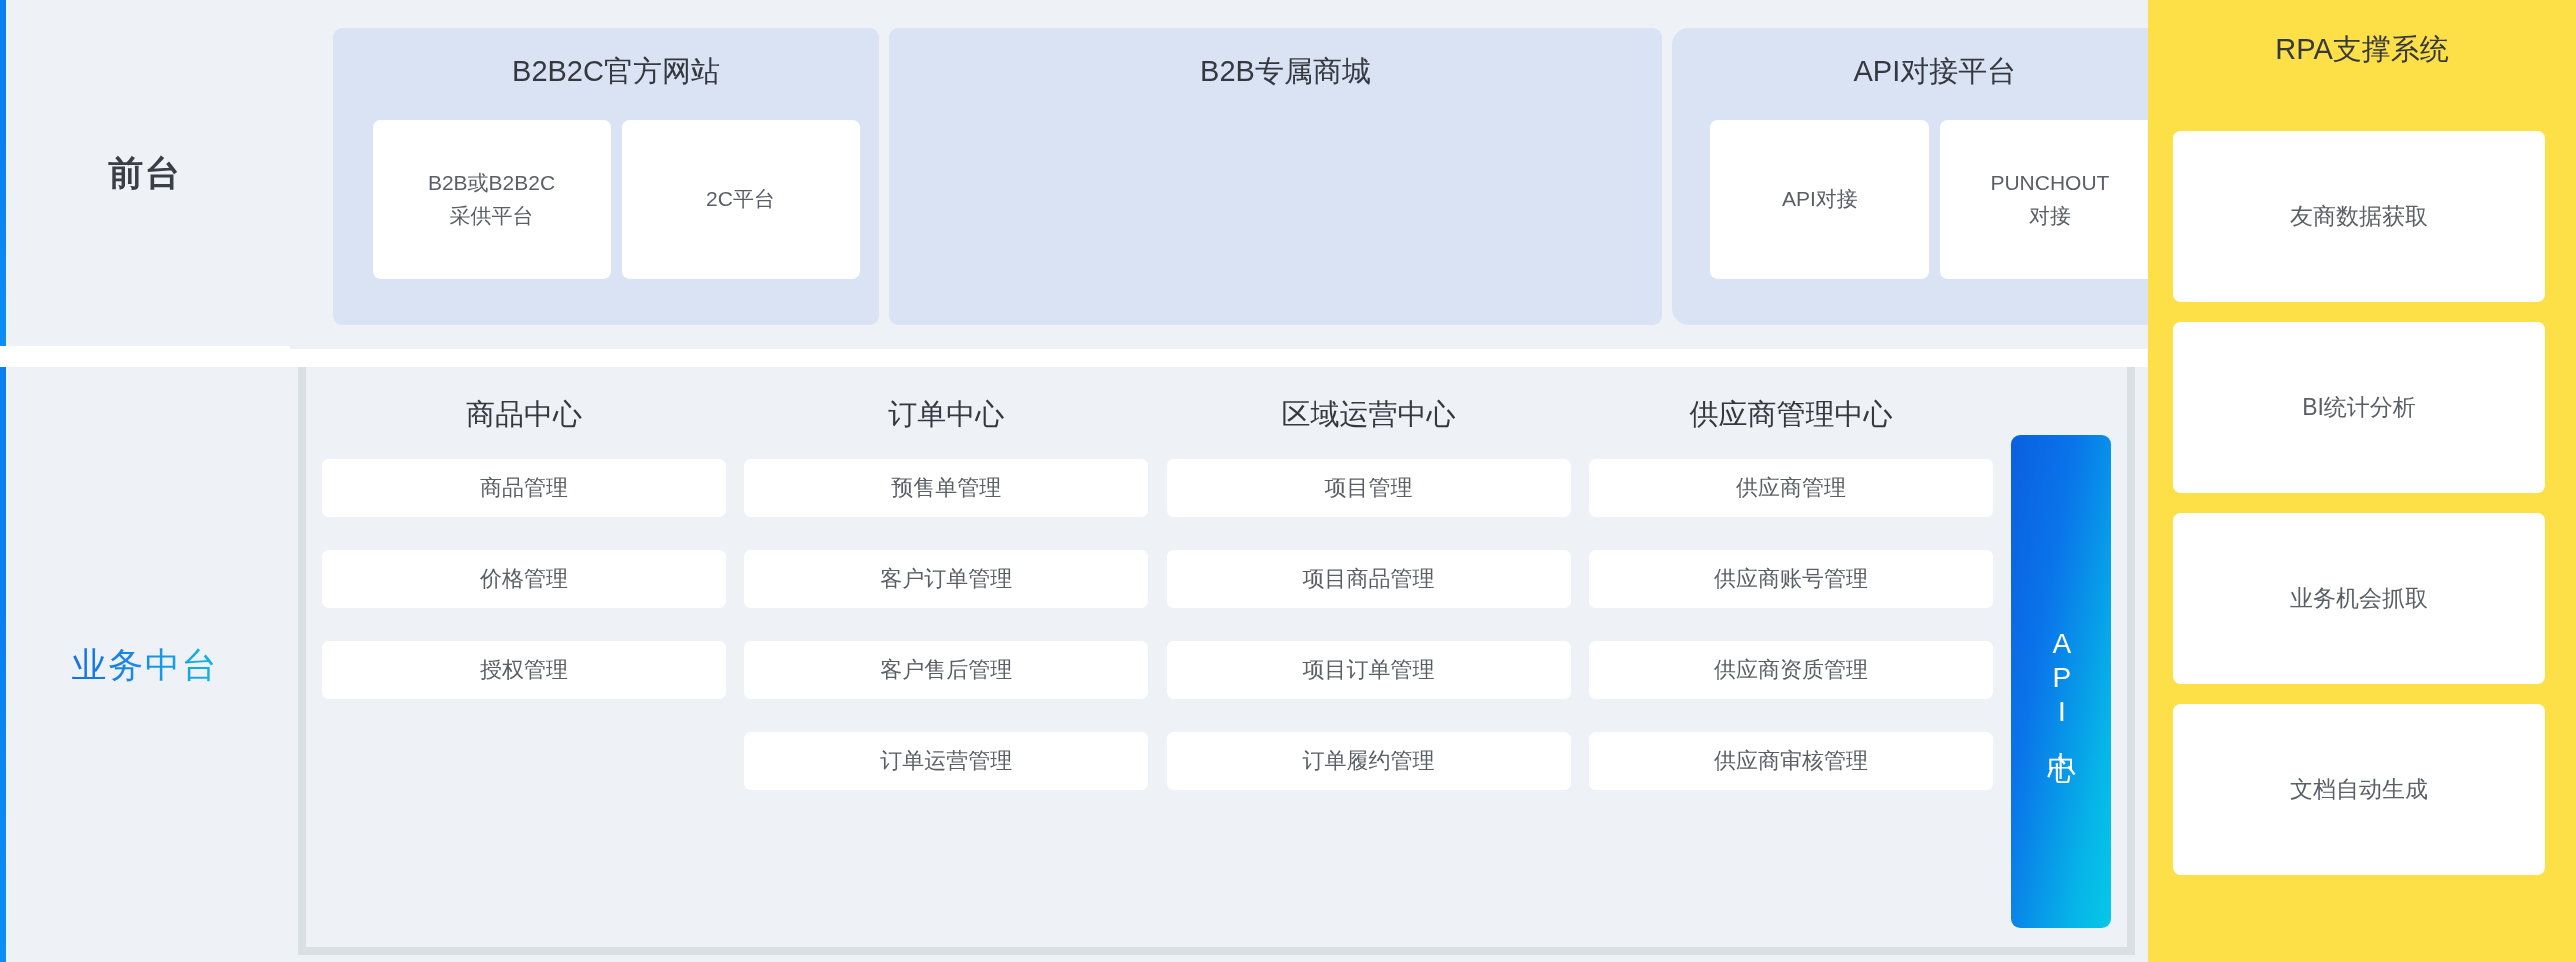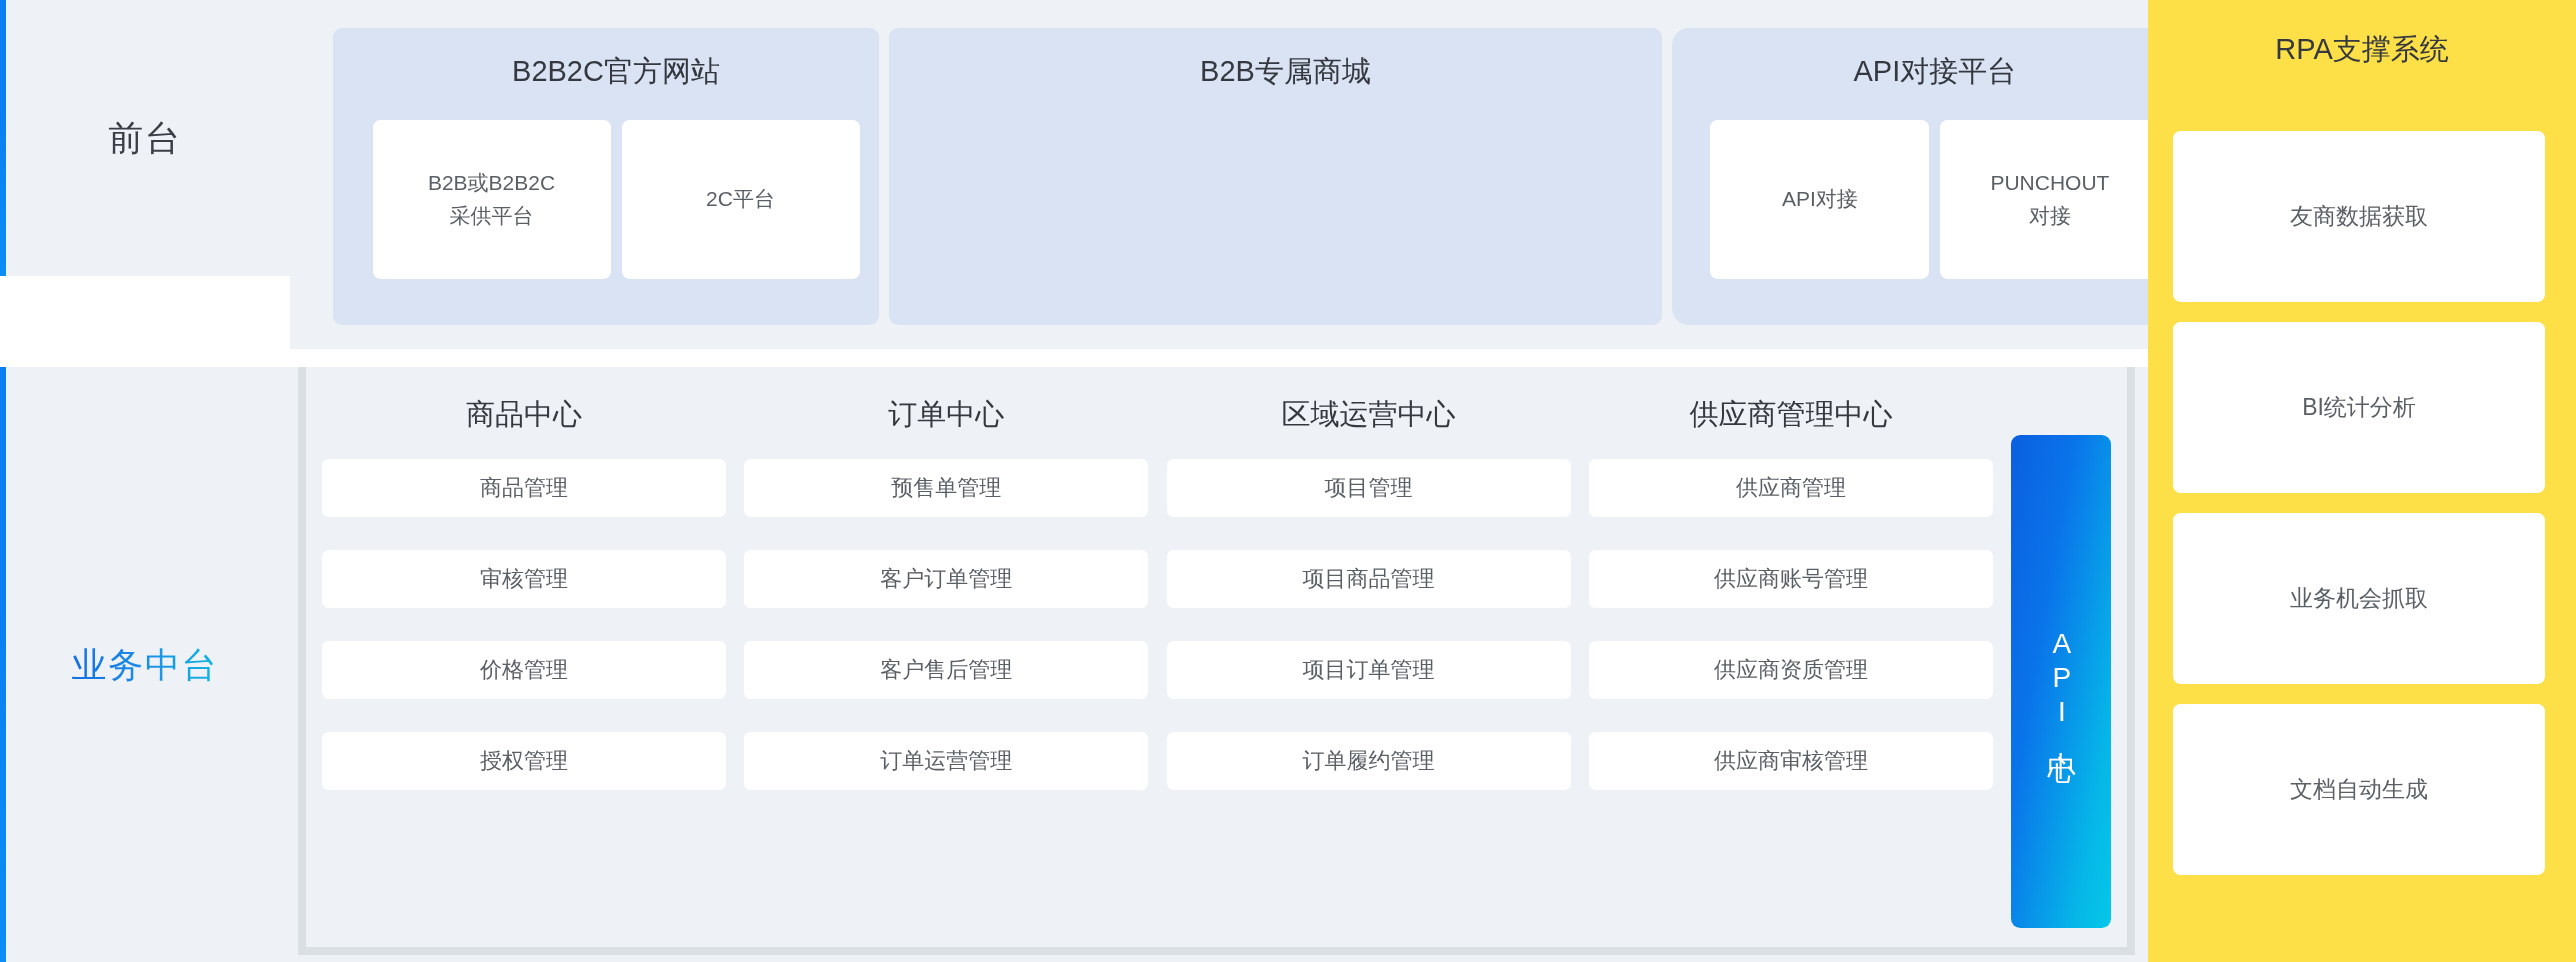--- a/index.html
+++ b/index.html
@@ -31,21 +31,21 @@
     align-items: center;
     justify-content: center;
   }
   .label-col::before {
     content: "";
     position: absolute;
     left: 0; top: 0; bottom: 0;
     width: 5.5px;
     background: linear-gradient(180deg, #0a7ff0 0%, #0a7ff0 40%, #0b8ef5 100%);
   }
-  .label-front { top: 0; height: 276px; }
+  .label-front { top: 0; height: 346px; font-weight: bold; }
   .label-mid   { top: 367px; height: 596px; }
 
   .label-text {
     font-size: 35px;
     color: #3a3f47;
     letter-spacing: 1.8px;
   }
   .label-text.gradient {
     background: linear-gradient(90deg, #1470e0 0%, #1a8ae8 45%, #10b8de 100%);
     -webkit-background-clip: text;
@@ -290,21 +290,20 @@
   </div>
 
   <div class="mid-row">
     <div class="mid-container">
       <div class="mid-inner">
 
         <div class="center-col">
           <div class="center-title">商品中心</div>
           <div class="center-items">
             <div class="center-item">商品管理</div>
-            <div class="center-item">审核管理</div>
             <div class="center-item">价格管理</div>
             <div class="center-item">授权管理</div>
           </div>
         </div>
 
         <div class="center-col">
           <div class="center-title">订单中心</div>
           <div class="center-items">
             <div class="center-item">预售单管理</div>
             <div class="center-item">客户订单管理</div>

